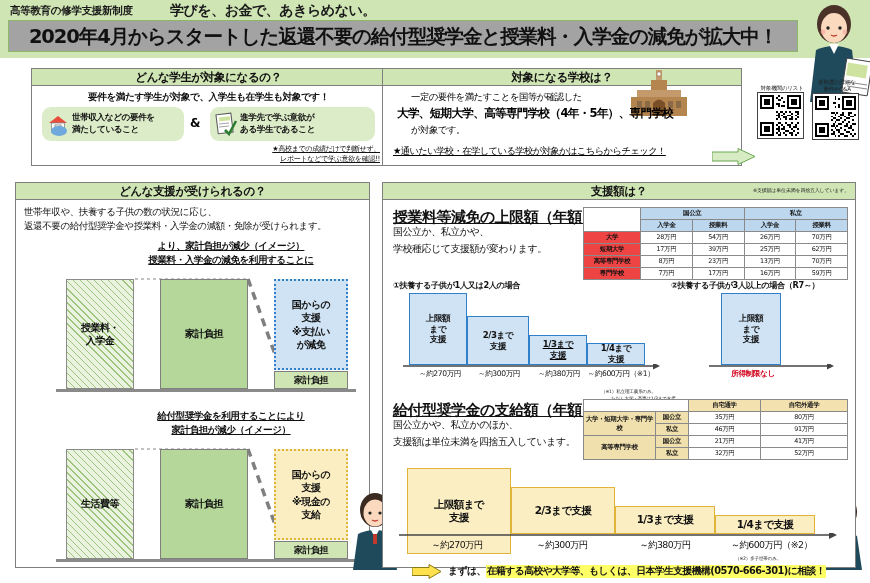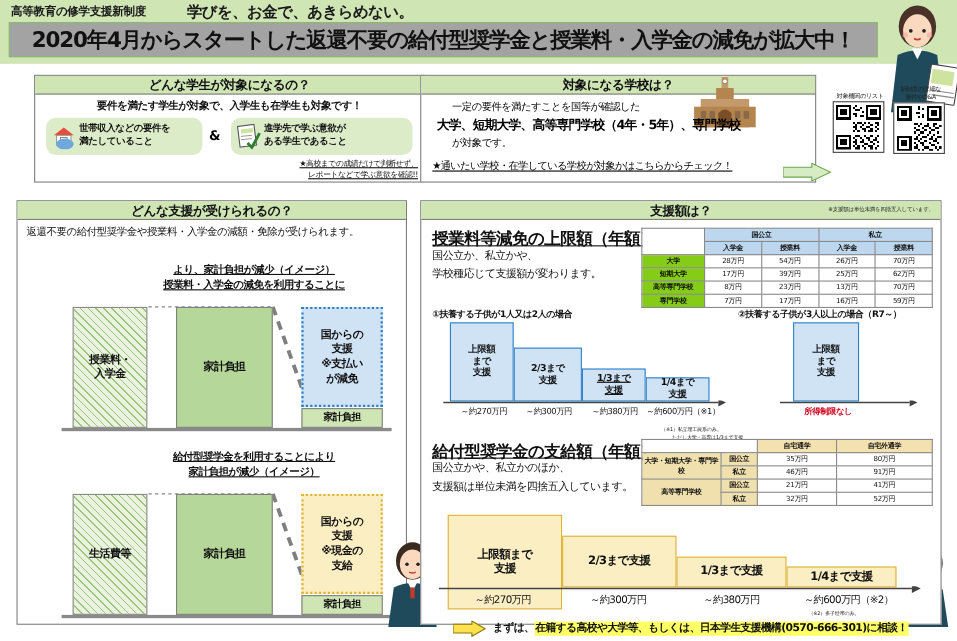--- a/index.html
+++ b/index.html
@@ -121,21 +121,21 @@
               letter-spacing: -0.5px; color: #111; }
   .sec-line { position: absolute; font-size: 10px; letter-spacing: -0.5px; color: #111; }
 
   table.amt { position: absolute; border-collapse: collapse; font-size: 6.4px; color: #111; }
   table.amt td, table.amt th {
     border: 0.8px solid #8a8a8a; text-align: center; padding: 1px 2px;
     font-weight: normal; letter-spacing: -0.3px; height: 11px;
   }
   table.amt .hdr-blue { background: #bdd7ee; font-weight: bold; }
   table.amt .hdr-yellow { background: #f3e2b0; font-weight: bold; }
-  table.amt .row-blue { background: #84cc16; font-weight: bold; }
+  table.amt .row-blue { background: #ef4444; font-weight: bold; }
   table.amt .row-yellow { background: #f0e0ae; font-weight: bold; }
 
   .case-lbl { position: absolute; font-size: 8.2px; font-weight: bold; letter-spacing: -0.4px; color: #111; }
 
   .bluebar { background: #cfe3f5; border: 1.5px solid #2f80c9; position: absolute;
              display:flex; align-items:center; justify-content:center; text-align:center; }
   .bluebar span { font-size: 8.6px; font-weight: bold; color: #111; line-height: 1.25; letter-spacing: -0.4px; }
   .ybar { background: #fbeec2; border: 1.5px solid #e0b33a; position: absolute;
           display:flex; align-items:center; justify-content:center; text-align:center; }
   .ybar span { font-size: 10.5px; font-weight: bold; color: #111; line-height: 1.25; letter-spacing: -0.6px; }
@@ -394,20 +394,21 @@
           <rect x="19" y="20" width="1" height="1"></rect>
         </g>
       </svg>
     </div>
   </div>
 
   <div class="box" id="leftMain">
     <div class="box-title">どんな支援が受けられるの？</div>
 
     <div class="intro body-txt">
+      <div>世帯年収や、扶養する子供の数の状況に応じ、</div>
       <div>返還不要の給付型奨学金や授業料・入学金の減額・免除が受けられます。</div>
     </div>
 
     <div class="cap-under" style="left:85px; top:56px; width:260px;">
       <div>より、家計負担が減少（イメージ）</div>
       <div>授業料・入学金の減免を利用することに</div>
     </div>
 
     <div class="chart-area" style="left:20px; top:88px; width:320px; height:130px;">
 

